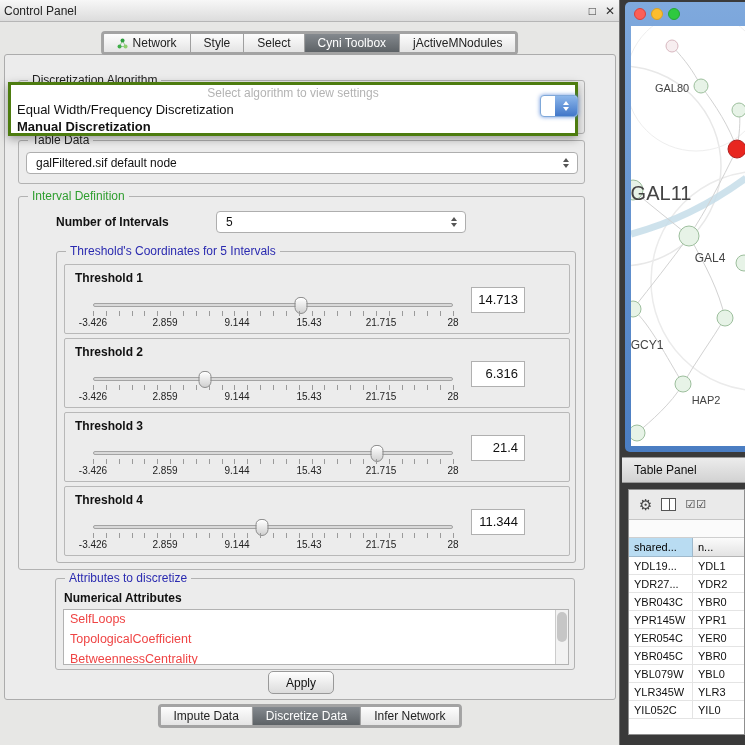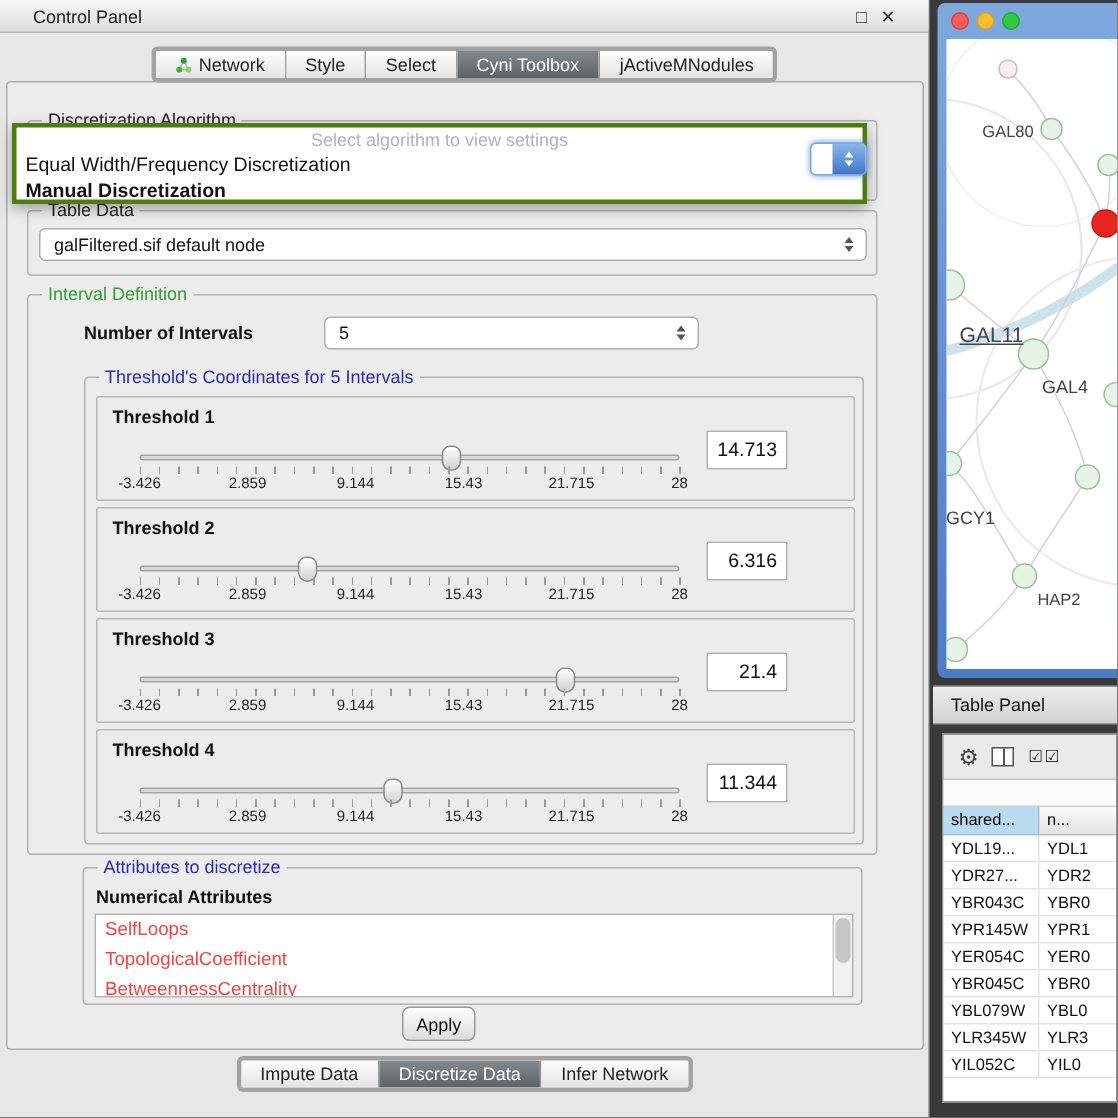--- a/index.html
+++ b/index.html
@@ -4,21 +4,21 @@
 <style>
   * { margin:0; padding:0; box-sizing:border-box; }
   html,body { font-family:"Liberation Sans","DejaVu Sans",sans-serif; background:#555; }
   #screen { position:relative; width:745px; height:745px; background:#3a3a3a; overflow:hidden; }
 
   
   #control-panel { position:absolute; left:0; top:0; width:620px; height:745px;
     background:#e7e7e5; border-right:1px solid #6f6f6f; }
   .titlebar { position:absolute; left:0; top:0; width:100%; height:22px;
     background:linear-gradient(#f7f7f7,#dcdcdc); border-bottom:1px solid #b6b6b6;
-    display:flex; align-items:center; padding:0 22px; font-size:12px; color:#222; }
+    display:flex; align-items:center; padding:0 4px; font-size:12px; color:#222; }
   .titlebar .spacer { flex:1; }
   .tb-icon { font-size:12px; color:#333; margin-left:9px; cursor:default; }
   .tb-icon.close { font-weight:bold; }
 
   .content-frame { position:absolute; left:4px; top:54px; width:612px; height:646px;
     border:1px solid #acacac; border-radius:3px; background:#ececec; }
 
   
   .tabbar { position:absolute; left:50%; transform:translateX(-50%); display:flex;
     height:24px; border:3px solid #a3a3a3; border-radius:4px; overflow:hidden; background:#f0f0f0; z-index:5; }
@@ -78,21 +78,21 @@
   .thr-value { position:absolute; left:406px; top:22px; width:54px; height:26px; background:#fff;
     border:1px solid #b0b0b0; font-size:13px; color:#111; text-align:right; line-height:24px; padding-right:6px; }
 
   
   .attr-list { position:absolute; left:7px; top:30px; width:506px; height:56px; background:#fff;
     border:1px solid #b2b2b2; overflow:hidden; font-size:12.5px; }
   .attr-item { height:20px; line-height:19px; padding-left:6px; color:#ef4444; white-space:nowrap; }
   .attr-scroll { position:absolute; right:0; top:0; width:13px; height:100%; background:#f2f2f2; border-left:1px solid #ccc; }
   .attr-thumb { position:absolute; left:1px; top:2px; width:10px; height:30px; background:#c6c6c6; border-radius:5px; }
 
-  .apply-btn { position:absolute; left:268px; top:671px; width:49px; height:23px; border:1px solid #999;
+  .apply-btn { position:absolute; left:268px; top:671px; width:66px; height:23px; border:1px solid #999;
     border-radius:5px; background:linear-gradient(#fefefe,#dcdcdc); font-size:12px; color:#111;
     display:flex; align-items:center; justify-content:center; cursor:pointer; z-index:6; }
 
   
   #net-window { position:absolute; left:625px; top:2px; width:121px; height:450px;
     background:linear-gradient(#7fa9dd,#4a7dc2); border-radius:5px 0 0 5px; }
   #net-title { height:24px; display:flex; align-items:center; gap:5px; padding-left:9px; }
   .light { width:12px; height:12px; border-radius:50%; cursor:pointer; }
   .l-red { background:#fb5f57; border:1px solid #d8423c; }
   .l-yellow { background:#fdbd2e; border:1px solid #d8a125; }
@@ -338,21 +338,21 @@
         <circle cx="2" cy="164" r="10" fill="#e7f3e7" stroke="#9dbf9d"></circle>
         <circle cx="58" cy="210" r="10" fill="#e7f3e7" stroke="#9dbf9d"></circle>
         <circle cx="113" cy="237" r="8" fill="#e7f3e7" stroke="#9dbf9d"></circle>
         <circle cx="2" cy="283" r="8" fill="#e7f3e7" stroke="#9dbf9d"></circle>
         <circle cx="94" cy="292" r="8" fill="#e7f3e7" stroke="#9dbf9d"></circle>
         <circle cx="52" cy="358" r="8" fill="#e7f3e7" stroke="#9dbf9d"></circle>
         <circle cx="6" cy="407" r="8" fill="#e7f3e7" stroke="#9dbf9d"></circle>
       </svg>
       <div id="net-labels">
           <span class="net-label" style="left: 41px; top: 62px; font-size: 11px;">GAL80</span>
-          <span class="net-label" style="left: 30px; top: 197px; font-size: 14px; text-decoration: underline;">GAL11</span>
+          <span class="net-label" style="left: 30px; top: 167px; font-size: 20px;">GAL11</span>
           <span class="net-label" style="left: 79px; top: 232px; font-size: 12px;">GAL4</span>
           <span class="net-label" style="left: 16px; top: 319px; font-size: 12px;">GCY1</span>
           <span class="net-label" style="left: 75px; top: 374px; font-size: 11px;">HAP2</span>
         </div>
     </div>
   </div>
 
   <div id="table-panel-bar">
     <span>Table Panel</span>
   </div>

